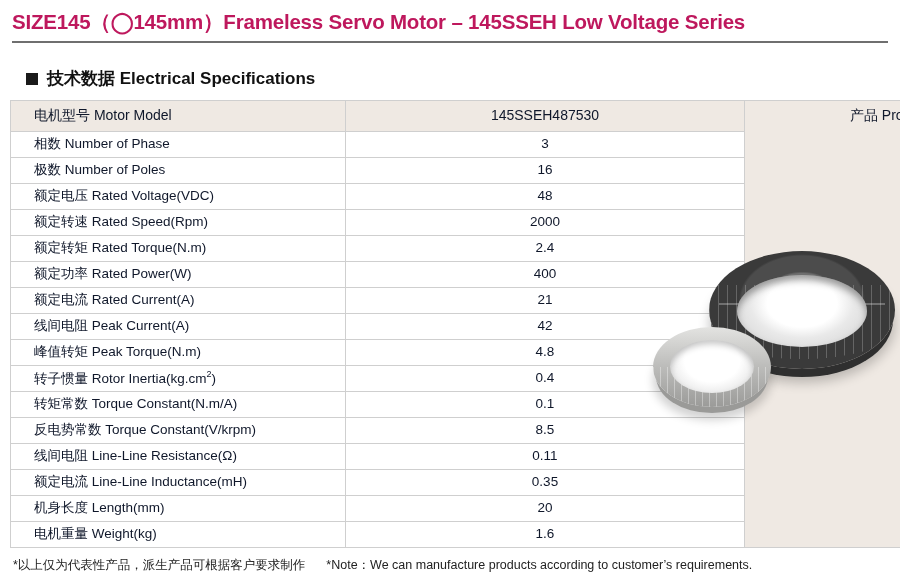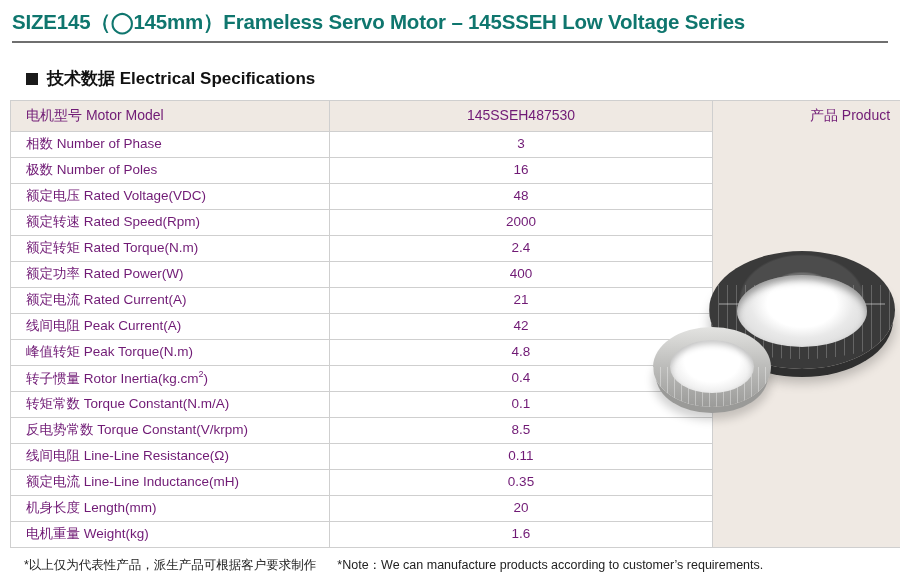--- a/index.html
+++ b/index.html
@@ -24,21 +24,21 @@
   }
 
   
   .title-row {
     padding: 8px 4px 6px 4px;
   }
   .title {
     font-size: 20.5px;
     font-weight: bold;
     letter-spacing: -0.2px;
-    color: #0f766e;
+    color: #be185d;
     white-space: nowrap;
   }
   .title-rule {
     height: 2px;
     background: #6f6f6f;
     margin: 5px 0 0 0;
   }
 
   
   .section-head {
@@ -63,39 +63,39 @@
   .spec-table {
     border-collapse: collapse;
     width: 884px;
     table-layout: fixed;
     margin-left: 2px;
   }
   .spec-table td {
     border: 1px solid #cfcfcf;
     height: 25px;
     font-size: 13.5px;
-    padding: 0 15px;
-    color: #701a75;
+    padding: 0 23px;
+    color: #0f172a;
     line-height: 1.1;
   }
   .col-label { width: 288px; text-align: left; }
   .col-value { width: 352px; text-align: center; }
   .col-prod  { width: 244px; text-align: center; }
 
   .spec-table tr.header-row td {
     background: #efe9e3;
     height: 30px;
     font-size: 14px;
   }
   .sup { font-size: 9px; vertical-align: super; }
 
   
   .footnote {
     margin-top: 9px;
-    margin-left: 16px;
+    margin-left: 5px;
     font-size: 12.5px;
     color: #222222;
     white-space: nowrap;
   }
   .footnote .gap { display: inline-block; width: 14px; }
 
   
   .product-art {
     position: absolute;
     left: 651px;

